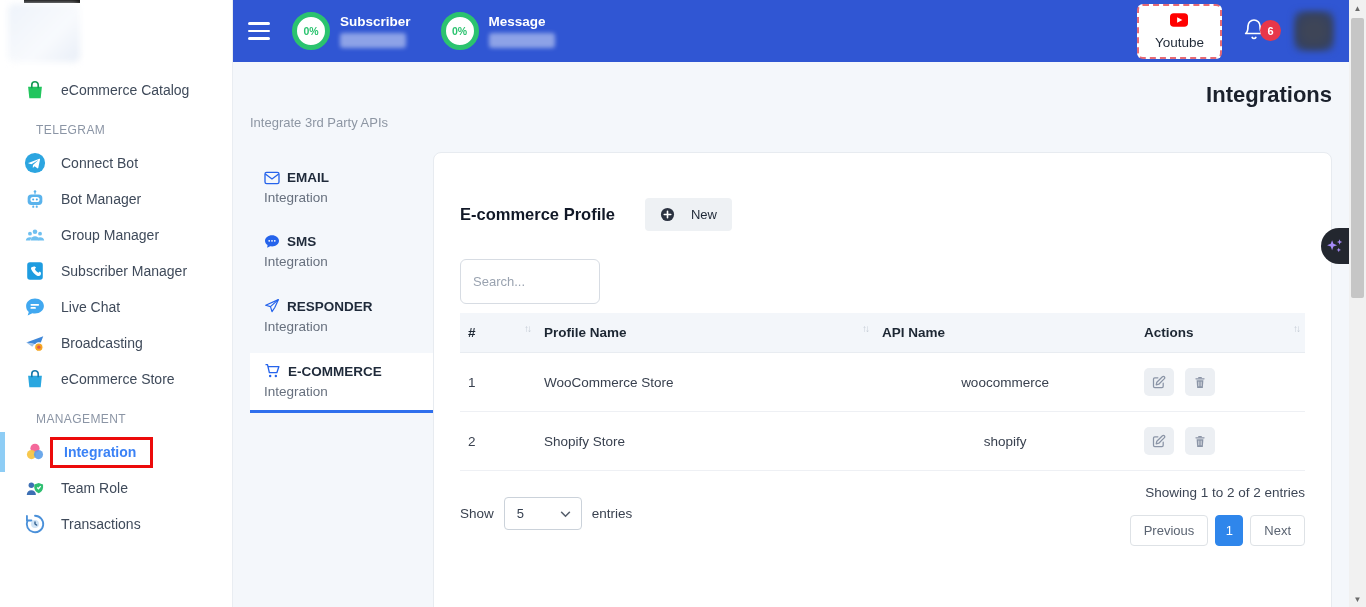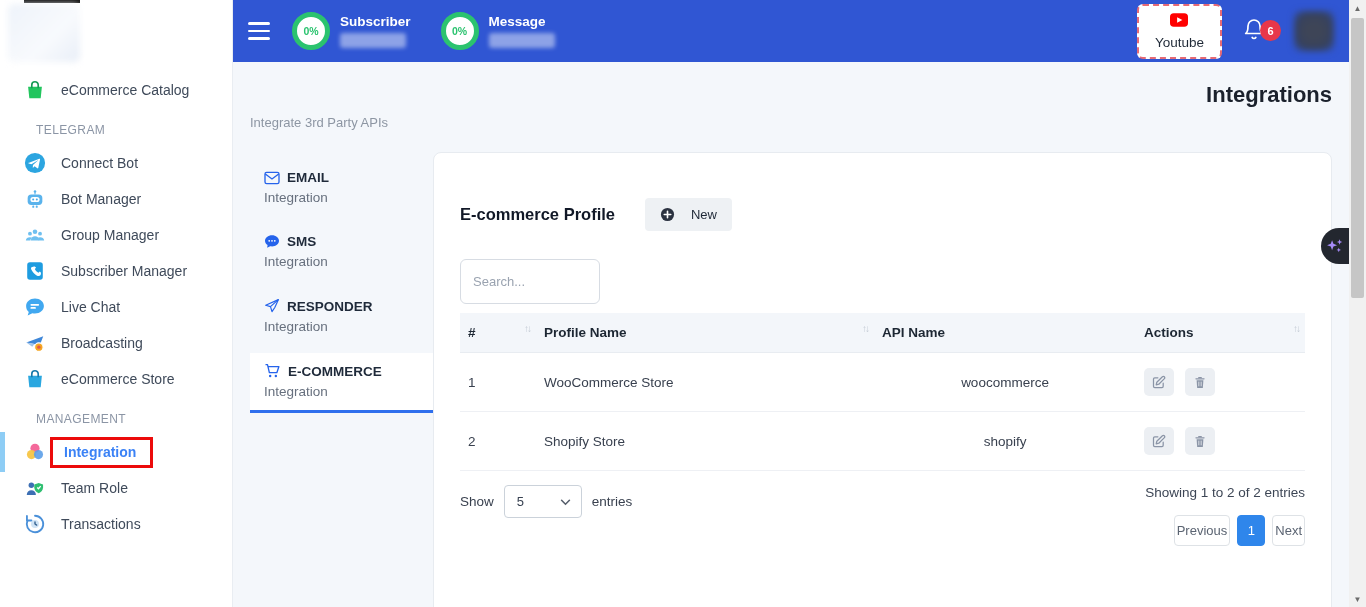--- a/index.html
+++ b/index.html
@@ -58,27 +58,27 @@
   table.data { width:100%; border-collapse:collapse; margin-top:9px; }
   table.data th { background:#f3f6fa; text-align:left; font-size:13.5px; color:#1d2733; padding:12px 8px; position:relative; }
   table.data td { font-size:13.5px; color:#39414f; padding:15px 8px; border-bottom:1px solid #eef0f4; }
   table.data tr.head-row th { border-bottom:1px solid #e8ecf1; }
   .sort-glyph { position:absolute; right:6px; top:10px; font-size:10px; color:#c3cad4; letter-spacing:-2px; }
   .col-num { width:9%; } .col-profile { width:40%; } .col-api { width:31%; text-align:center; } .col-actions { width:20%; }
   td.api-cell, th.col-api { text-align:center; }
   .act-btn { display:inline-flex; align-items:center; justify-content:center; width:30px; height:28px; border-radius:5px; background:#eceff3; border:none; cursor:pointer; margin-right:7px; }
 
   .table-foot { display:flex; margin-top:14px; align-items:flex-start; }
-  .show-wrap { display:flex; align-items:center; gap:10px; font-size:13.5px; color:#39414f; }
+  .show-wrap { display:flex; align-items:center; gap:10px; font-size:13.5px; color:#39414f;margin-top:12px; }
   .select-box { width:78px; height:33px; border:1px solid #cbd2da; border-radius:4px; display:flex; align-items:center; justify-content:space-between; padding:0 10px 0 12px; font-size:13px; color:#374151; cursor:pointer; background:#fff; }
   .chev { color:#555e6b; font-size:11px; }
   .foot-right { margin-left:auto; display:flex; flex-direction:column; align-items:flex-end; gap:15px; }
   .showing-text { font-size:13.5px; color:#3d4655; }
   .pager { display:flex; gap:7px; }
-  .page-btn { height:31px; border-radius:4px; border:1px solid #dee2e6; background:#fff; color:#5b6472; font-size:13px; padding:0 2px; display:flex; align-items:center; cursor:pointer; font-family:inherit; }
+  .page-btn { height:31px; border-radius:4px; border:1px solid #dee2e6; background:#fff; color:#5b6472; font-size:13px; padding:0 13px; display:flex; align-items:center; cursor:pointer; font-family:inherit; }
   .page-btn.current { background:#2f86eb; border-color:#2f86eb; color:#fff; width:28px; justify-content:center; padding:0; }
 
   
   .ai-fab { position:absolute; right:17px; top:228px; width:28px; height:36px; background:#23272f; border-radius:18px 0 0 18px; display:flex; align-items:center; justify-content:center; cursor:pointer; z-index:6; }
   .scrollbar { position:absolute; right:0; top:0; width:17px; height:607px; background:#f1f1f1; z-index:7; }
   .sb-arrow { position:absolute; left:0; width:17px; height:16px; display:flex; align-items:center; justify-content:center; font-size:8px; color:#6b6b6b; cursor:pointer; }
   .sb-up { top:0; } .sb-down { bottom:0; }
   .sb-thumb { position:absolute; left:2px; top:18px; width:13px; height:280px; background:#c6c6c6; border-radius:2px; cursor:pointer; }
 </style>
 </head>

